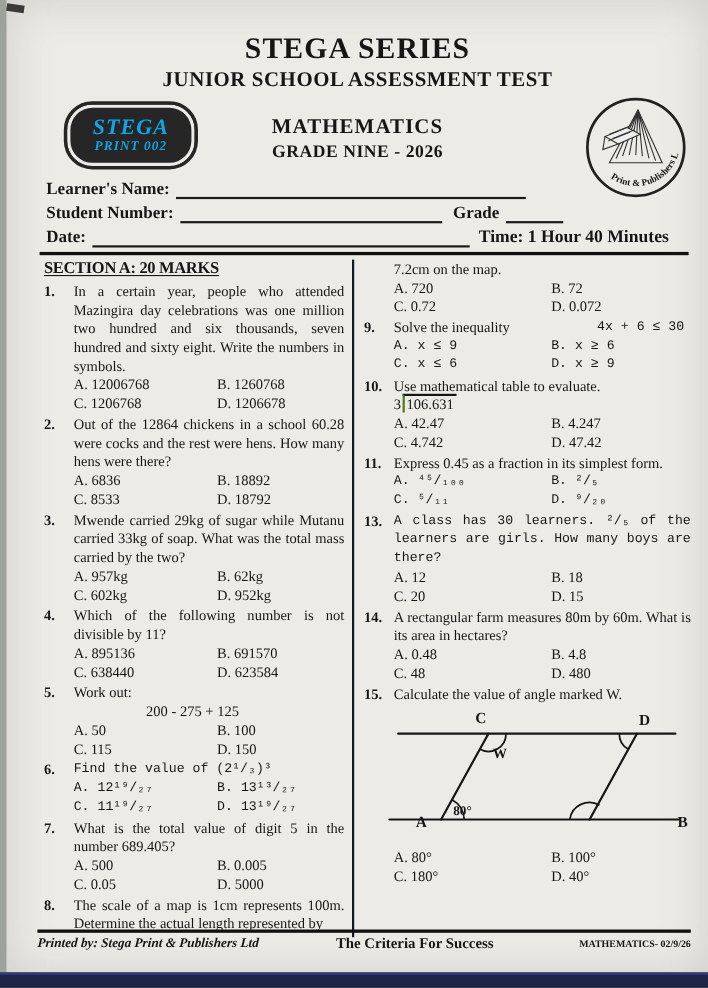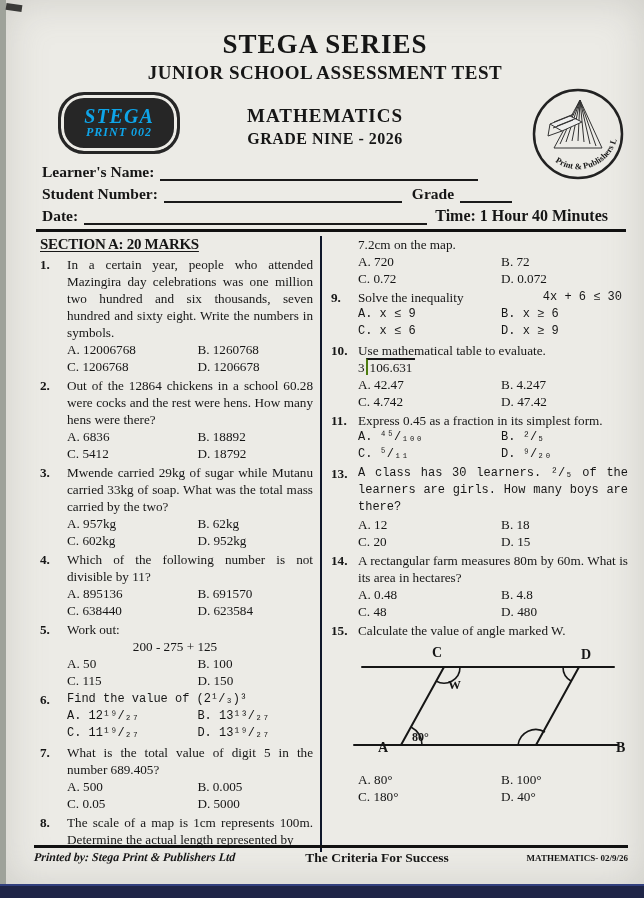--- a/index.html
+++ b/index.html
@@ -130,21 +130,21 @@
           </div>
       </div>
 
       <div class="q">
         <span class="qn">2.</span>
         <div class="qb">
             <div class="qt">Out of the 12864 chickens in a school 60.28 were cocks and the rest were hens. How many hens were there?</div>
           <div class="opts">
             <span>A. 6836</span>
             <span>B. 18892</span>
-            <span>C. 5412</span>
+            <span>C. 8533</span>
             <span>D. 18792</span>
           </div>
           </div>
       </div>
 
       <div class="q">
         <span class="qn">3.</span>
         <div class="qb">
             <div class="qt">Mwende carried 29kg of sugar while Mutanu carried 33kg of soap. What was the total mass carried by the two?</div>
           <div class="opts">

